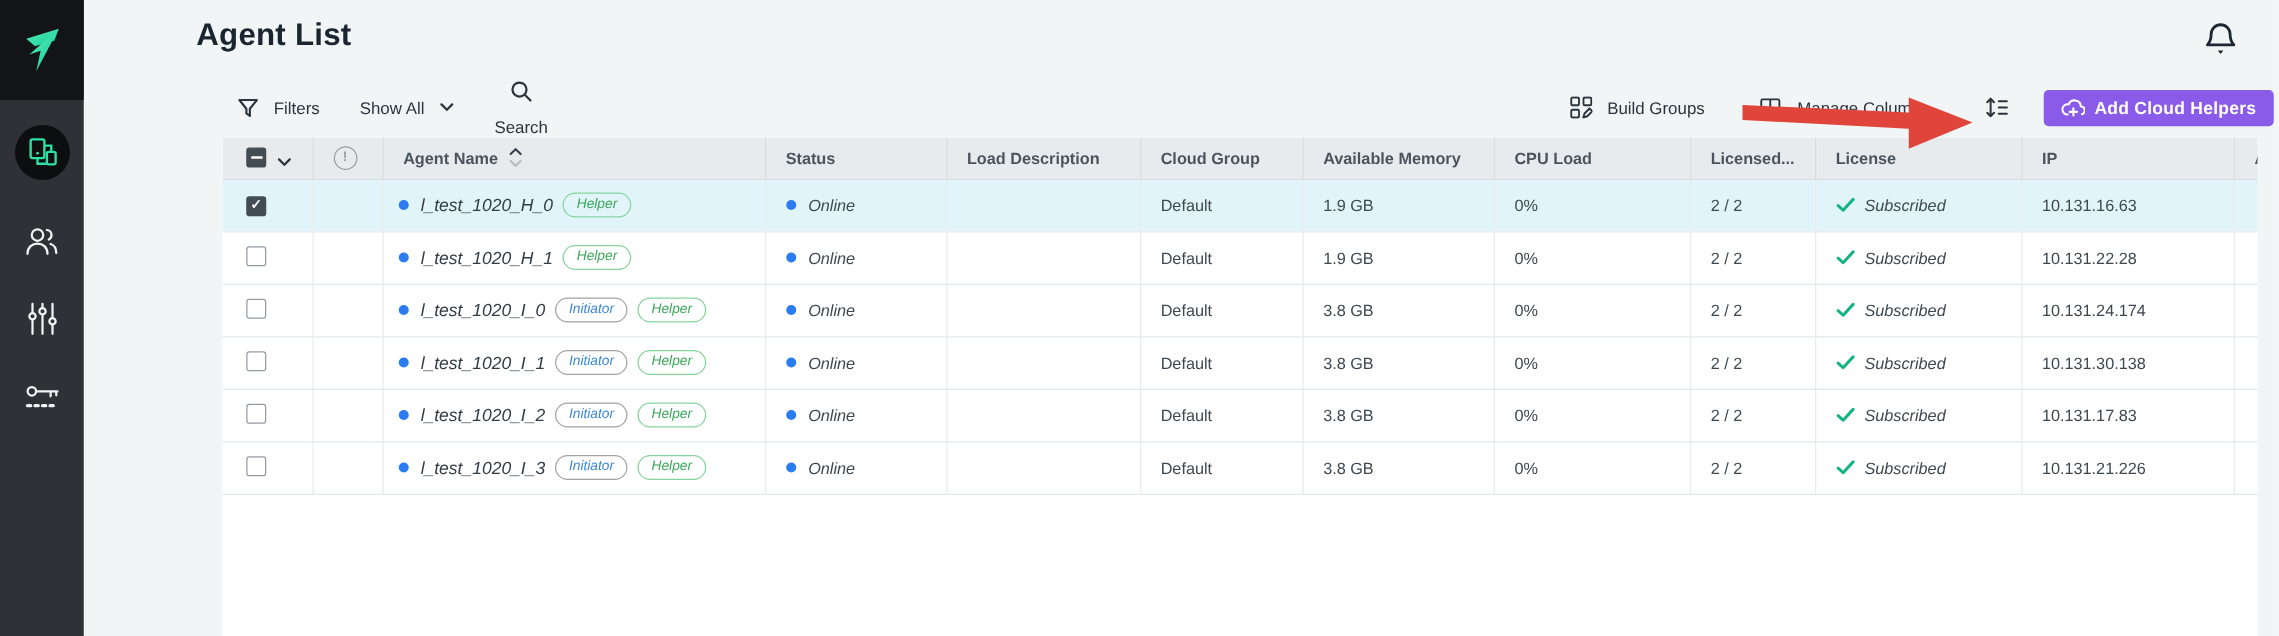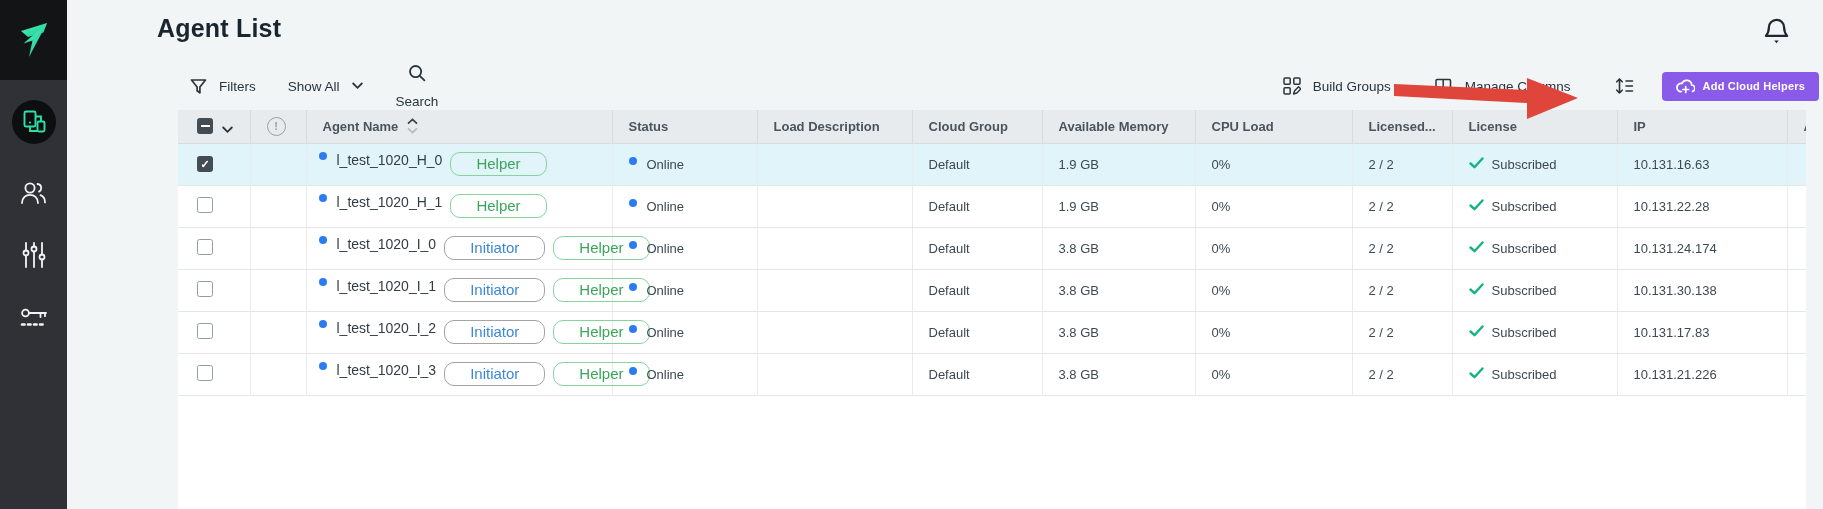--- a/index.html
+++ b/index.html
@@ -24,21 +24,21 @@
 
   
   .toolbar-left { position:absolute; left:190px; top:71px; height:30px; display:flex; align-items:center; }
   .tool-item { display:flex; align-items:center; gap:12px; font-size:13.5px; color:#2b343d; cursor:pointer; }
   .tool-gap-a { margin-left:32px; } .tool-gap-b { margin-left:33px;flex-direction:column; }
   .toolbar-right { position:absolute; right:4px; top:71px; height:30px; display:flex; align-items:center; }
   .tr-gap { width:44px; } .tr-gap-s { width:28px; }
   .btn-primary {
     height:29px; padding:0 14px; border:none; border-radius:4px;
     background:var(--accent,#8a5ae8); color:#fff; font-family:inherit;
-    font-size:11px; font-weight:700; letter-spacing:.2px;
+    font-size:14px; font-weight:700; letter-spacing:.2px;
     display:flex; align-items:center; gap:8px; cursor:pointer;
   }
 
   
   .anno-arrow { position:absolute; left:1392px; top:74px; z-index:9; pointer-events:none; }
 
   
   .table-wrap { position:absolute; left:178px; top:110px; width:1628px; height:399px; background:#fff; overflow:hidden; }
   table { border-collapse:collapse; table-layout:fixed; width:1741px; }
   th, td { text-align:left; vertical-align:middle; font-weight:400; }
@@ -47,35 +47,35 @@
     border-right:1px solid #d7dcdf; border-bottom:1px solid #d7dcdf; padding-left:16px;
   }
   tbody td {
     height:42px; font-size:13px; color:#3e4851;
     border-right:1px solid #e9eced; border-bottom:1px solid #e3e7e9; padding-left:16px;
   }
   th:last-child, td:last-child { border-right:none; }
   tr.selected td { background:#e1f4f9; }
   .c-select { padding-left:19px !important; }
   .c-name  { padding-left:12px !important; }
-  .cellflex { display:flex; align-items:flex-start; }
+  .cellflex { display:flex; align-items:center;font-style:italic; }
 
   .col-select{width:72px;} .col-info{width:56px;} .col-name{width:306px;} .col-status{width:145px;}
   .col-desc{width:155px;} .col-build{width:130px;} .col-mem{width:153px;} .col-cpu{width:157px;}
   .col-licensed{width:100px;} .col-license{width:165px;} .col-ip{width:170px;} .col-last{width:132px;}
 
   .checkbox { width:16px; height:16px; border-radius:2.5px; border:1.5px solid #949ca3; background:#fff;
               display:inline-flex; align-items:center; justify-content:center; cursor:pointer; flex:none; }
   .checkbox.checked, .checkbox.indeterminate { background:#434b53; border-color:#434b53; color:#fff; }
   .checkbox.checked::after { content:"\2713"; font-size:11px; font-weight:700; line-height:1; }
   .checkbox.indeterminate::after { content:""; width:9px; height:2px; background:#fff; display:block; }
 
   .dot { width:8px; height:8px; border-radius:50%; background:var(--status-blue,#2b7cf2); margin-right:10px; flex:none; }
   .agent-name { font-size:14px; font-weight:500; color:#323c46; }
-  .badge { display:inline-block; font-size:15px; line-height:1; padding:3px 25px 4px; border-radius:10px;
+  .badge { display:inline-block; font-size:11px; line-height:1; padding:3px 10px 4px; border-radius:10px;
            margin-left:8px; background:transparent; white-space:nowrap; }
   .badge-green { border:1px solid #85d49d; color:#3aa65a; }
   .badge-blue  { border:1px solid #a3a3a3; color:#3b87d8; }
 
   .info-circle { width:19px; height:19px; border-radius:50%; border:1.5px solid #98a0a7; color:#98a0a7;
                  display:inline-flex; align-items:center; justify-content:center; font-size:11px; font-weight:700; cursor:pointer; }
   .sort-carets { margin-left:9px; display:inline-flex; cursor:pointer; }
   .th-flex { display:flex; align-items:flex-end; }
   .check-glyph { margin-right:8px; flex:none; }
 </style>

